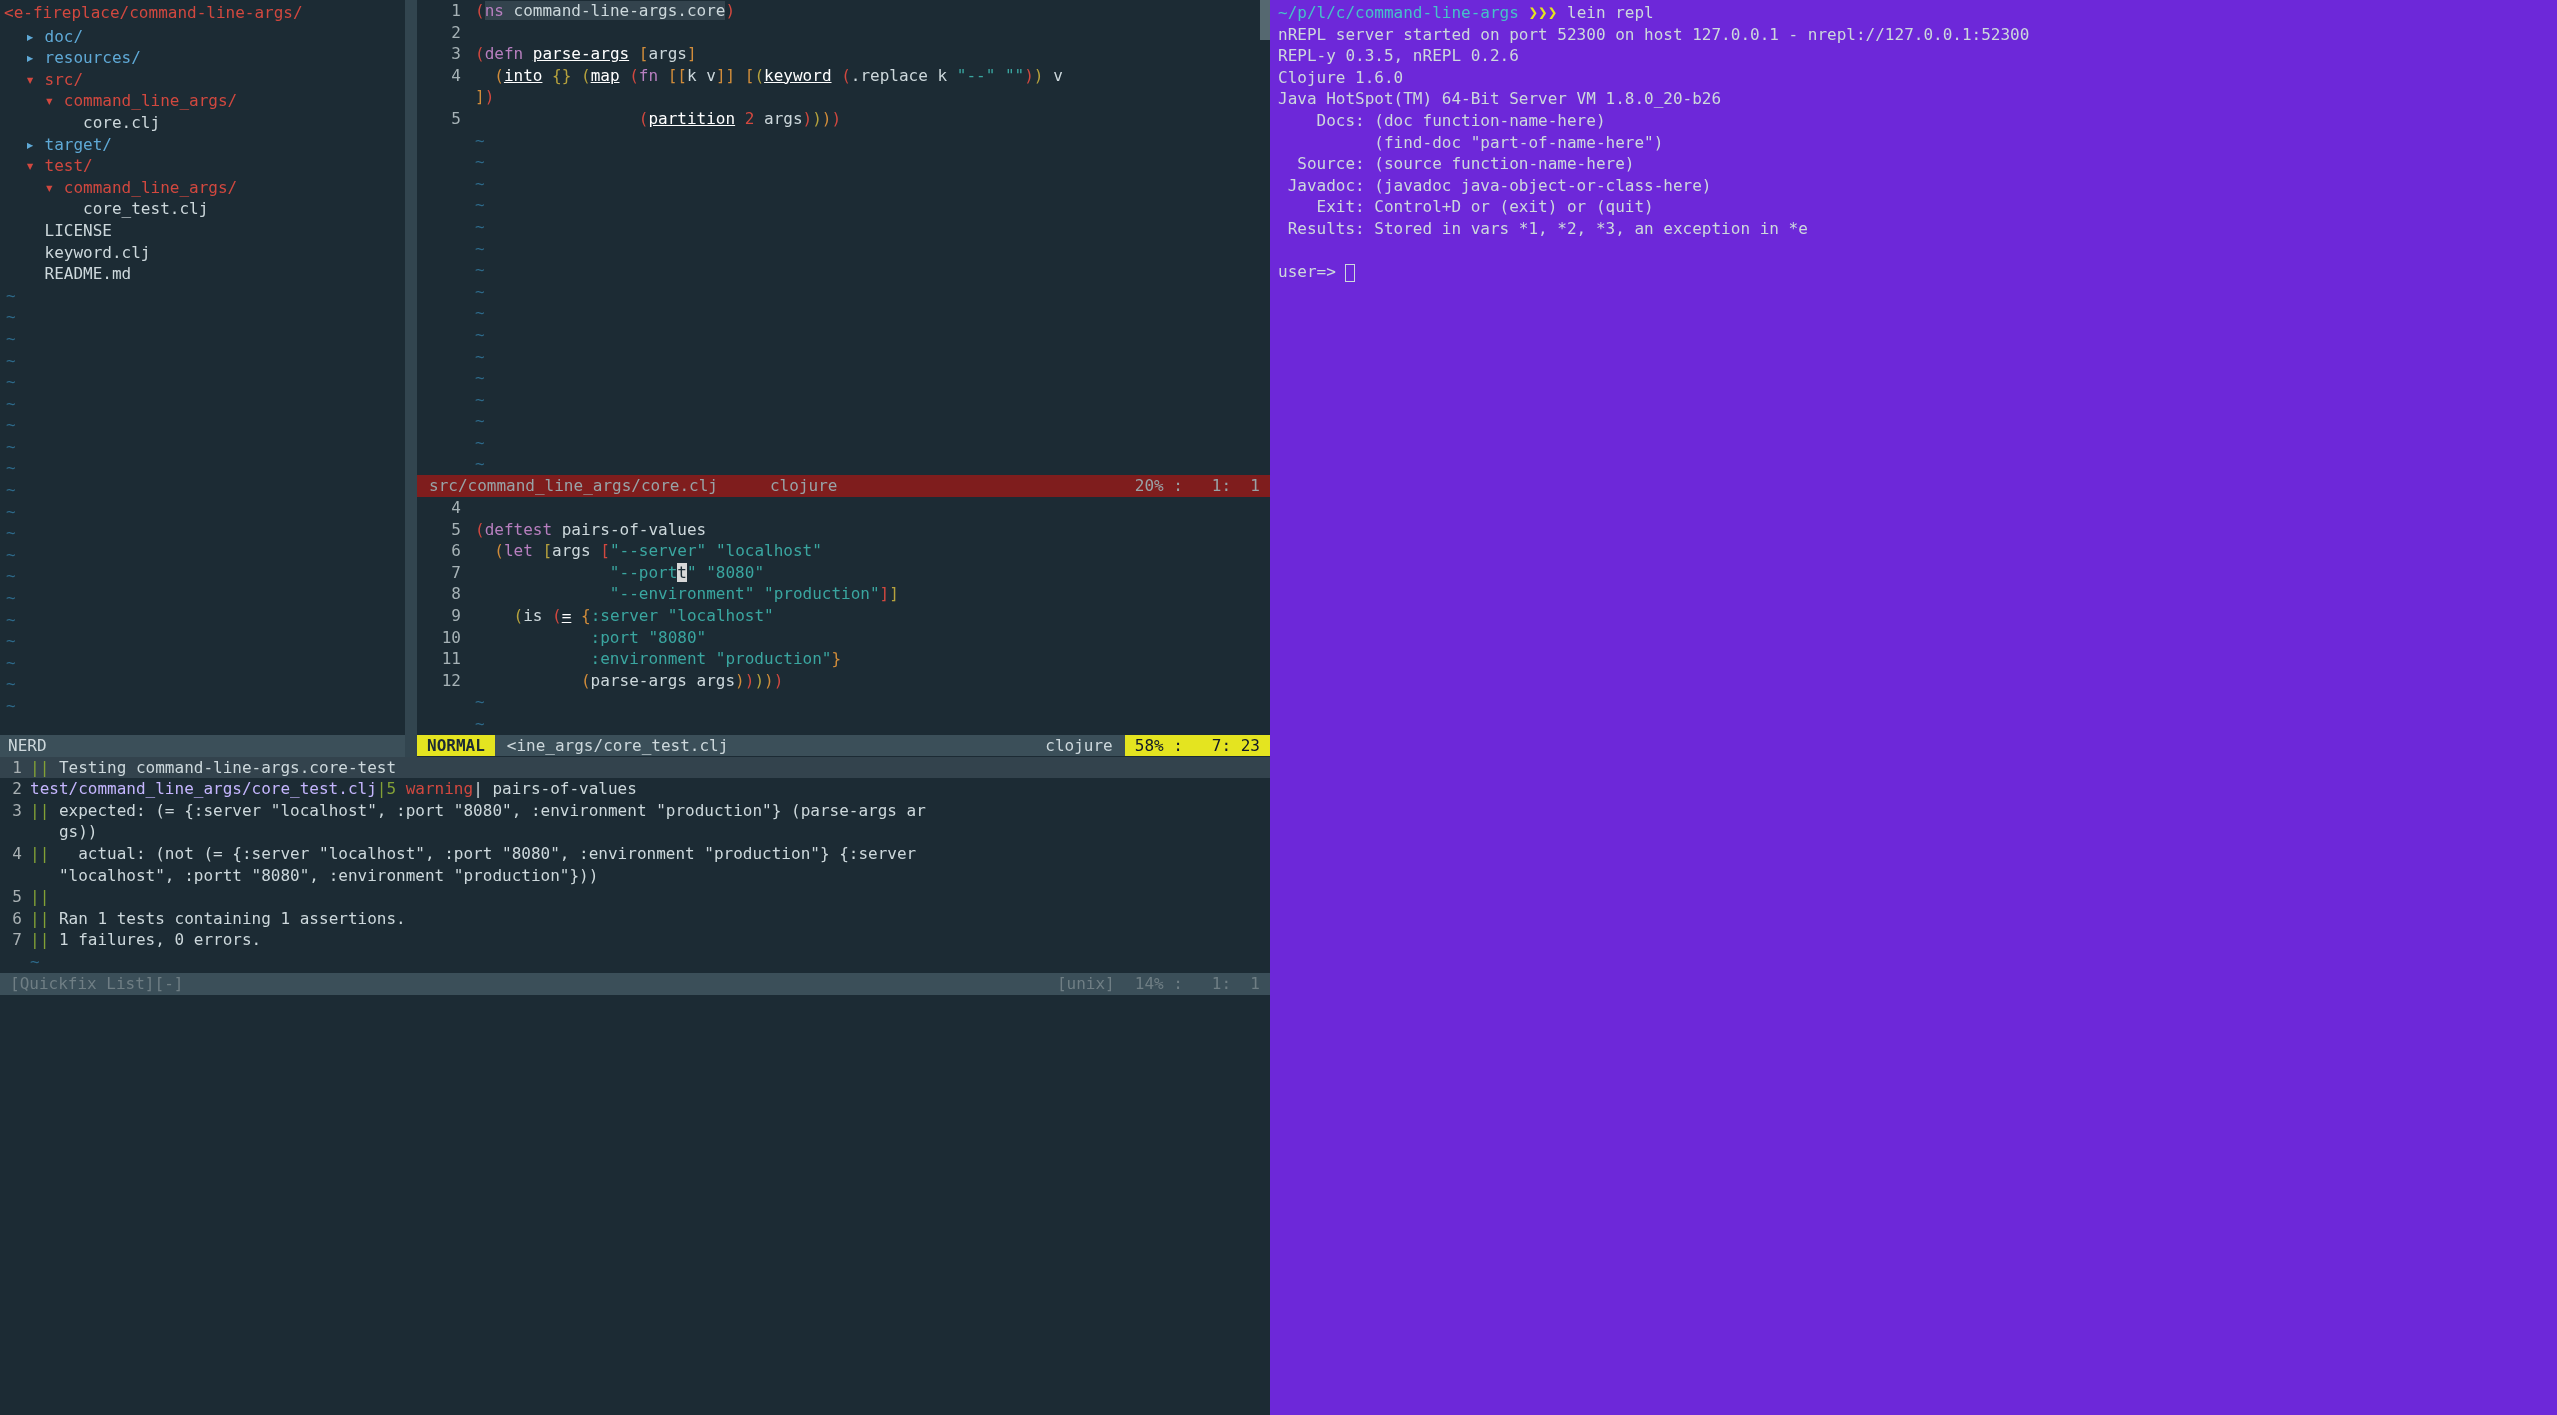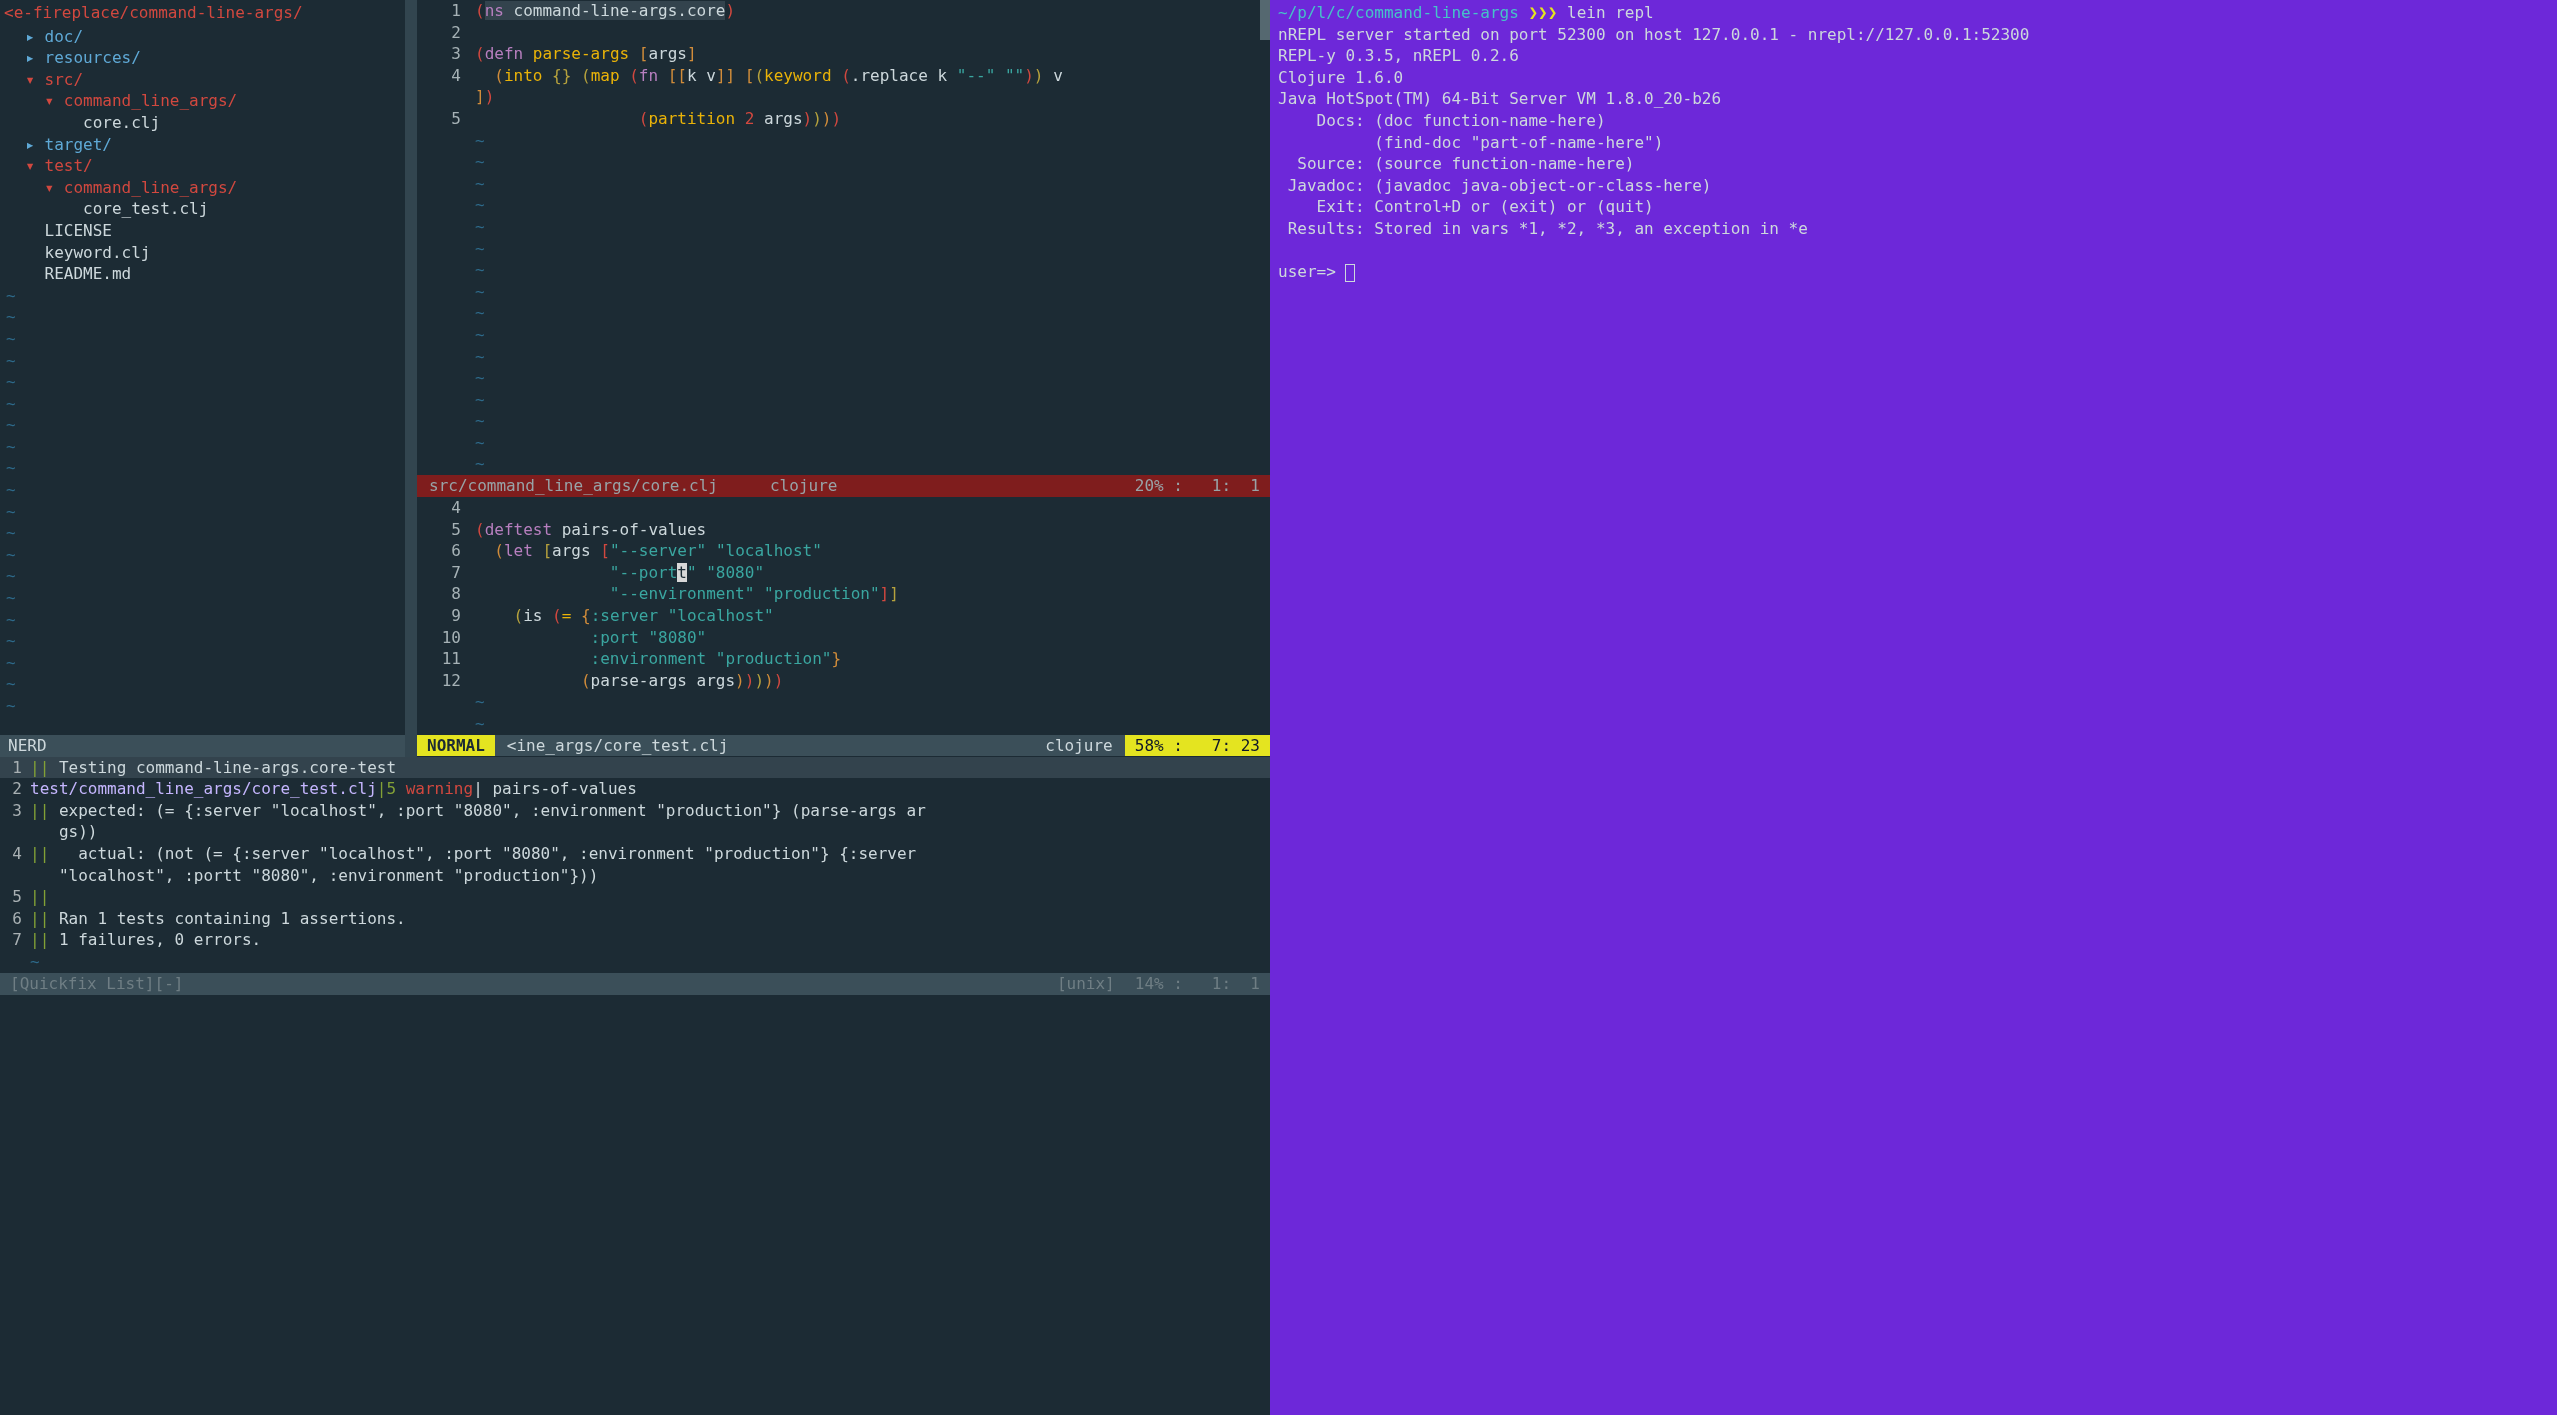--- a/index.html
+++ b/index.html
@@ -70,21 +70,21 @@
     color:#a6b2b6;
     flex:0 0 auto;
   }
   .codeline {
     white-space:pre;
     flex:1;
   }
   .codeline .tilde { color:#2d6a8a; }
   .kw-red { color:#d1483f; }
   .kw-purple { color:#b77fbf; }
-  .kw-blue { color:#eab308; }
+  .kw-blue { color:#ffffff;text-decoration:underline; }
   .kw-cyan { color:#3aa6a0; }
   .kw-orange { color:#d18c3a; }
   .kw-yellow { color:#b6a23d; }
   .kw-text { color:#cdd8dc; }
   .str { color:#3aa6a0; }
   .num { color:#d1483f; }
   .highlight-ns { background:#33434d; }
   .cursor-block {
     background:#d8d8d8; color:#1c2b34;
   }

